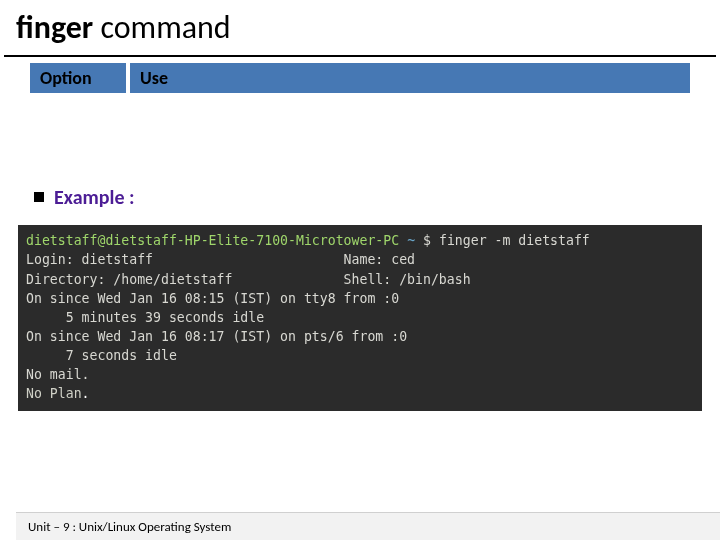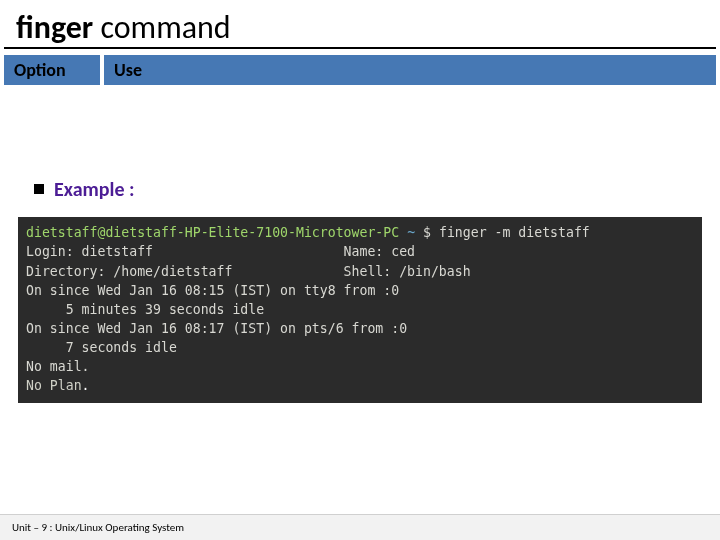--- a/index.html
+++ b/index.html
@@ -11,32 +11,32 @@
     position: relative;
     overflow: hidden;
   }
   .slide {
     width: 100%;
     height: 100%;
     position: relative;
   }
   .title {
     font-size: 32px;
-    padding: 8px 16px 0 16px;
+    padding: 8px 16px 8px 16px;
     color: #000;
   }
   .title .bold { font-weight: 700; }
   .title-rule {
     border: none;
     border-top: 2px solid #000;
     margin: 0 4px 6px 4px;
   }
   .table-wrap {
     display: flex;
-    margin: 0 4px;
+    margin: 0 30px;
     gap: 4px;
   }
   .cell {
     background: #4678b4;
     color: #000;
     font-weight: 700;
     font-size: 18px;
     padding: 4px 10px;
   }
   .cell-option { width: 96px; }
@@ -69,27 +69,27 @@
   .t-user { color: #9fd66b; }
   .t-tilde { color: #6aa6c9; }
   .t-dollar { color: #d8d8d2; }
   .t-cmd { color: #d8d8d2; }
   .t-white { color: #ffffff; }
   .t-dim { color: #cfd0c6; }
 
   .footer {
     position: absolute;
     bottom: 0;
-    left: 0;
+    left: 16px;
     right: 0;
     background: #f2f2f2;
     border-top: 1px solid #d0d0d0;
     display: flex;
     justify-content: space-between;
-    font-size: 11px;
+    font-size: 13px;
     padding: 6px 12px;
     color: #000;
   }
 </style>
 </head>
 <body>
 
 <div class="slide">
 
   <div class="title">

